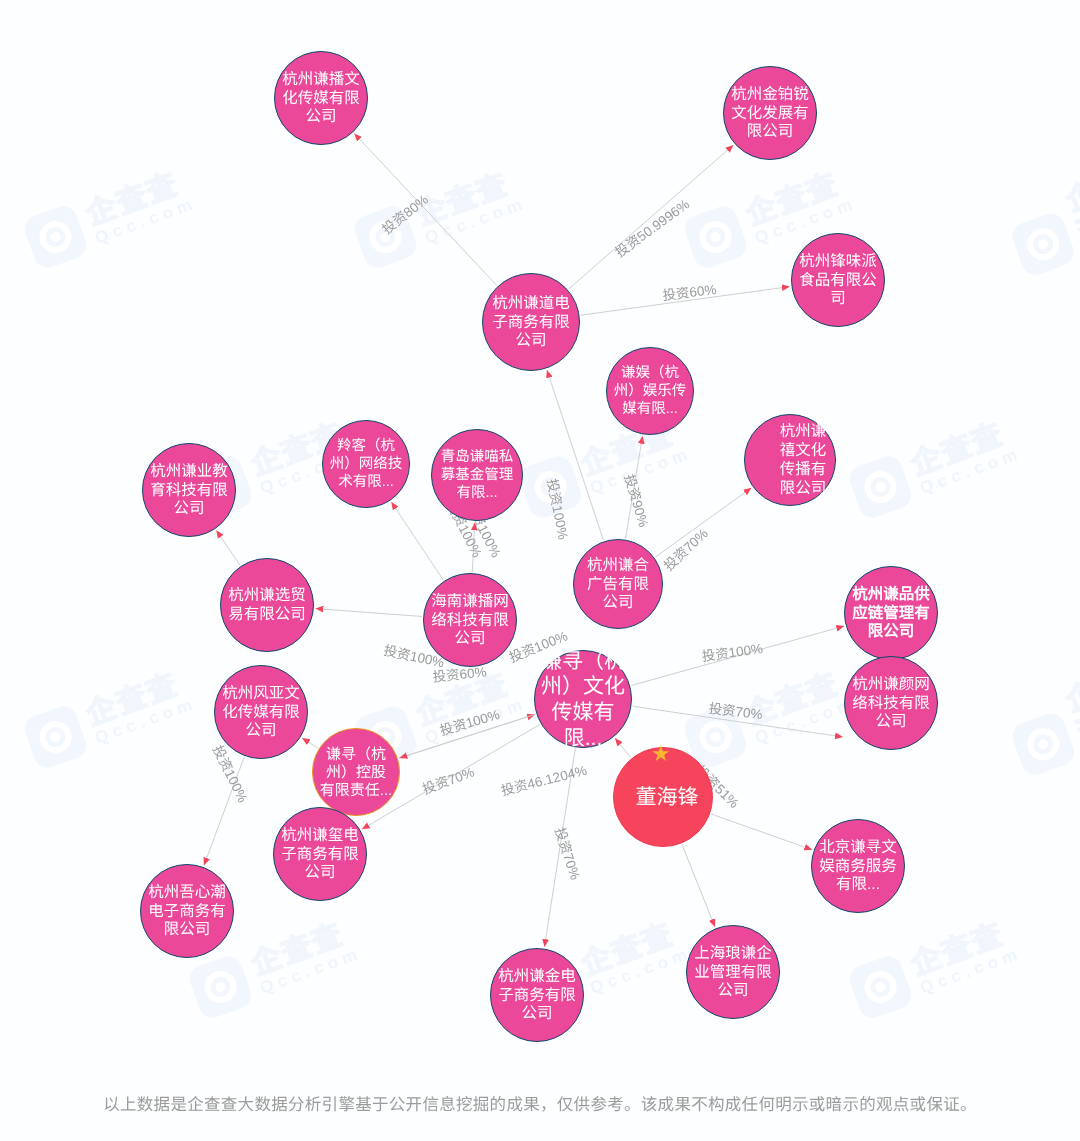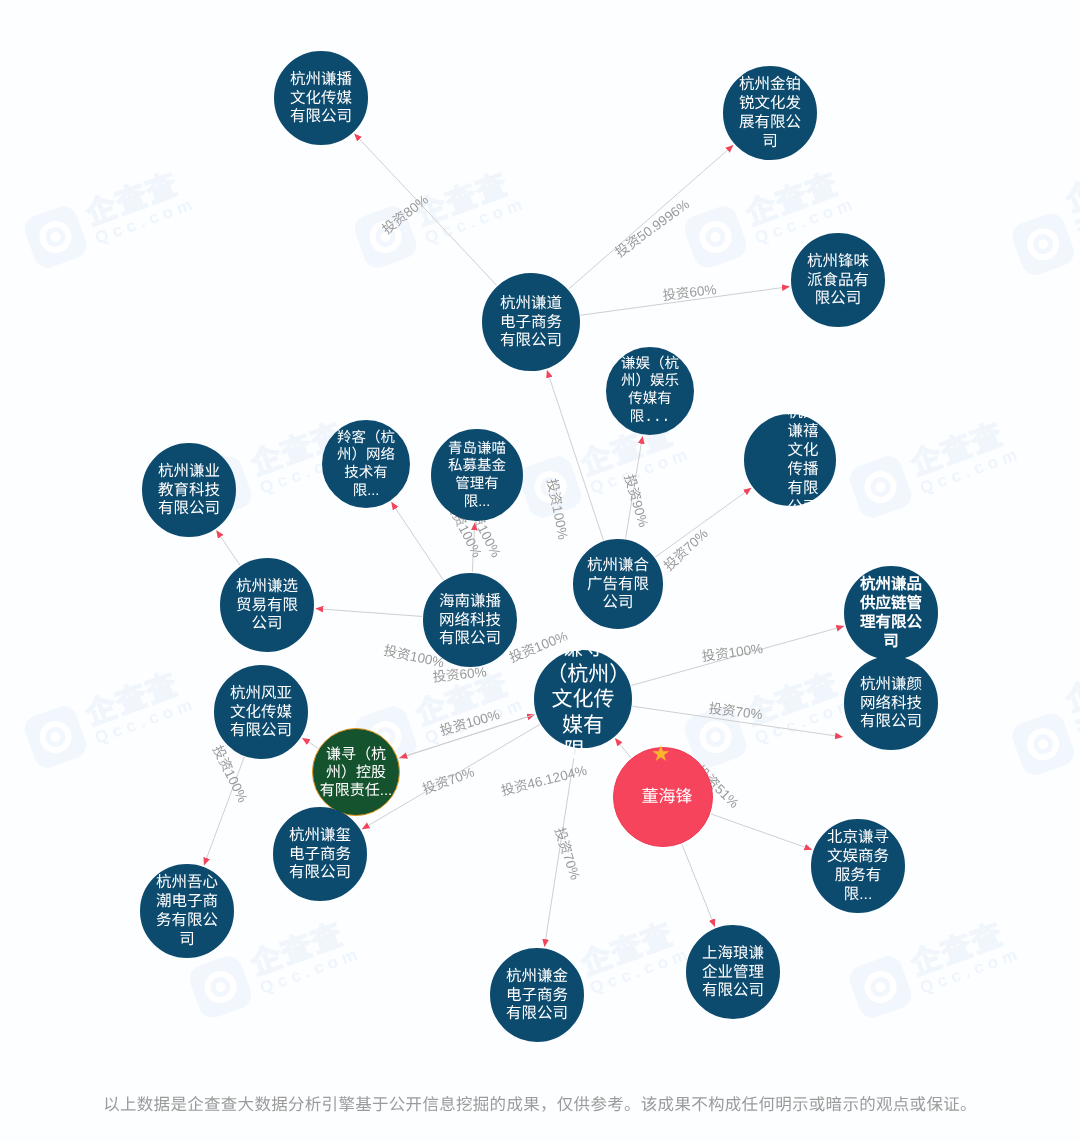--- a/index.html
+++ b/index.html
@@ -75,25 +75,25 @@
     cursor:pointer;
     user-select:none;
   }
   .node .node-label{
     display:block;
     padding:0 6px;
     line-height:1.22;
     word-break:break-all;
   }
   .node.company{
-    background:#0c4a6e;
-    border:5px solid #0c4a6e;
+    background:#ec4899;
+    border:1px solid #0c4a6e;
   }
   .node.holding{
-    background:#14532d;
+    background:#ec4899;
     border:1px solid #e8961c;
   }
   .node.person{
     background:#f5445c;
     border:1px solid #ef3b54;
     z-index:4;
   }
   .star-badge{
     position:absolute;
     z-index:6;
@@ -299,21 +299,21 @@
       </div>
       <div class="node company" style="left: 723px; top: 66px; width: 94px; height: 94px;">
         <span class="node-label" style="font-size: 15.5px;">杭州金铂锐文化发展有限公司</span>
       </div>
       <div class="node company" style="left: 791px; top: 233px; width: 94px; height: 94px;">
         <span class="node-label" style="font-size: 15.5px;">杭州锋味派食品有限公司</span>
       </div>
       <div class="node company" style="left: 482px; top: 273px; width: 98px; height: 98px;">
         <span class="node-label" style="font-size: 15.5px;">杭州谦道电子商务有限公司</span>
       </div>
-      <div class="node company" style="left: 606px; top: 347px; width: 88px; height: 88px; font-family: Liberation Mono, monospace;">
+      <div class="node company" style="left: 606px; top: 347px; width: 88px; height: 88px;">
         <span class="node-label" style="font-size: 14.5px;">谦娱（杭州）娱乐传媒有限...</span>
       </div>
       <div class="node company" style="left: 744px; top: 414px; width: 92px; height: 92px;">
         <span class="node-label" style="font-size: 15.5px; padding-left: 32px;">杭州谦禧文化传播有限公司</span>
       </div>
       <div class="node company" style="left: 142px; top: 443px; width: 94px; height: 94px; justify-content: center;">
         <span class="node-label" style="font-size: 15.5px;">杭州谦业教育科技有限公司</span>
       </div>
       <div class="node company" style="left: 322px; top: 420px; width: 88px; height: 88px;">
         <span class="node-label" style="font-size: 14.5px;">羚客（杭州）网络技术有限...</span>
@@ -339,21 +339,21 @@
       <div class="node company" style="left: 844px; top: 656px; width: 94px; height: 94px;">
         <span class="node-label" style="font-size: 15.5px;">杭州谦颜网络科技有限公司</span>
       </div>
       <div class="node company" style="left: 214px; top: 665px; width: 94px; height: 94px;">
         <span class="node-label" style="font-size: 15.5px;">杭州风亚文化传媒有限公司</span>
       </div>
       <div class="node holding" style="left: 312px; top: 728px; width: 88px; height: 88px;">
         <span class="node-label" style="font-size: 15px;">谦寻（杭州）控股有限责任...</span>
       </div>
       <div class="node person" style="left: 613px; top: 747px; width: 100px; height: 100px;">
-        <span class="node-label" style="font-size: 17px; margin-left: 8px;">董海锋</span>
+        <span class="node-label" style="font-size: 21px; margin-left: 8px;">董海锋</span>
       </div>
       <div class="star-badge" style="left: 651px; top: 743px;">★</div>
       <div class="node company" style="left: 811px; top: 819px; width: 94px; height: 94px;">
         <span class="node-label" style="font-size: 15.5px;">北京谦寻文娱商务服务有限...</span>
       </div>
       <div class="node company" style="left: 273px; top: 807px; width: 94px; height: 94px;">
         <span class="node-label" style="font-size: 15.5px;">杭州谦玺电子商务有限公司</span>
       </div>
       <div class="node company" style="left: 140px; top: 864px; width: 94px; height: 94px;">
         <span class="node-label" style="font-size: 15.5px;">杭州吾心潮电子商务有限公司</span>

